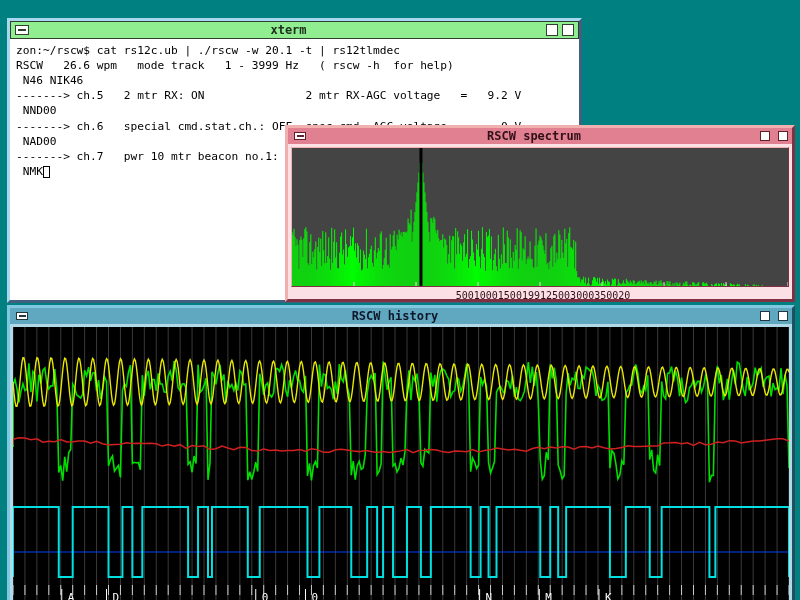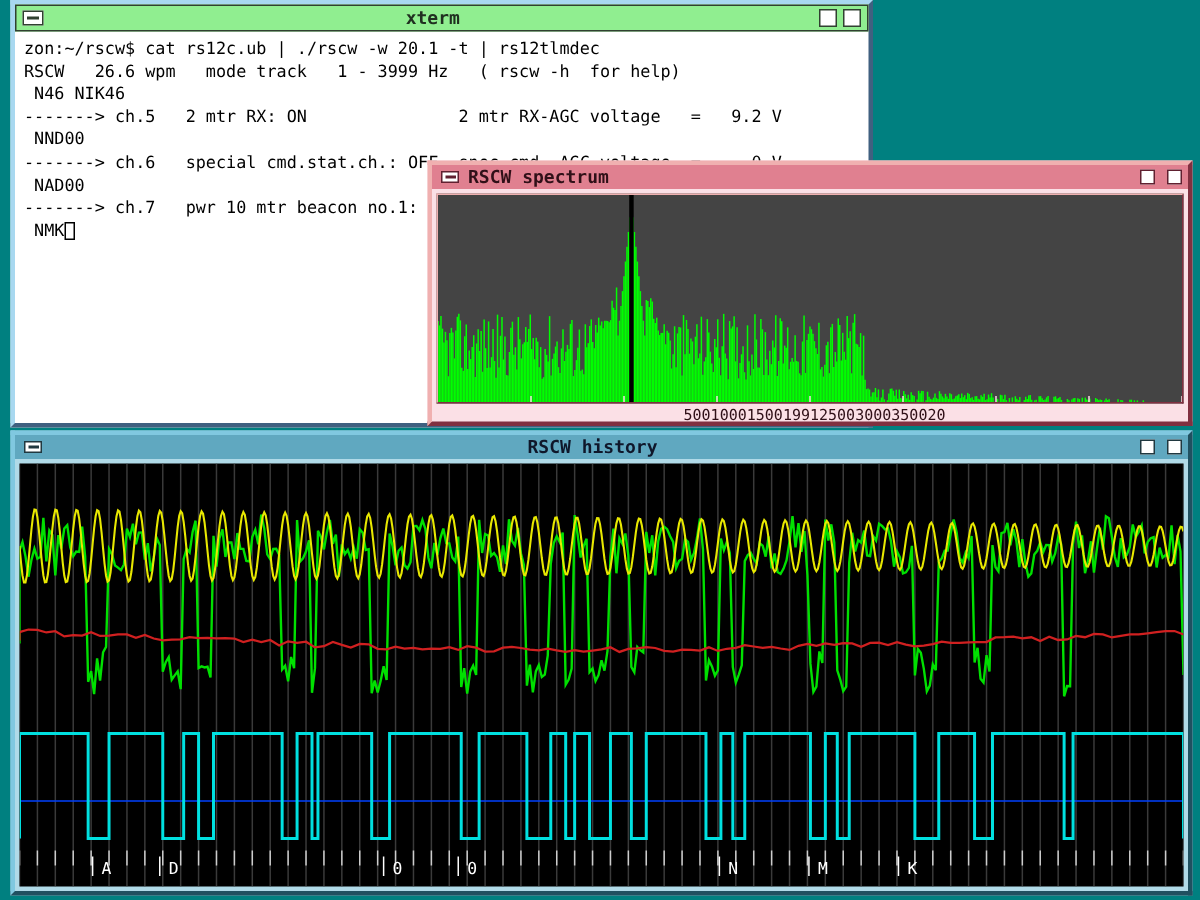--- a/index.html
+++ b/index.html
@@ -1,35 +1,35 @@
 <!DOCTYPE html>
 <html><head>
 <meta charset="utf-8">
 <style>
   * { margin: 0; padding: 0; box-sizing: border-box; }
   body { background: #008080; font-family: monospace; width: 800px; height: 600px; overflow: hidden; position: relative; }
   
-  .win { position: absolute; border: 3px solid; }
+  .win { position: absolute; border: 3px solid; margin-top: 18px; }
   
   
   .xterm { left: 7px; top: 0; width: 575px; height: 285px; border-color: #a8d8f0 #406080 #406080 #a8d8f0; background: white; }
   .xterm .titlebar { background: #90ee90; border: 1px solid #304030; height: 18px; display: flex; align-items: center; padding: 0 4px; font-size: 12px; }
   .xterm .titlebar .dash { width: 14px; height: 10px; border: 1px solid #304030; background: white; margin-right: 6px; display: flex; align-items: center; justify-content: center; }
   .xterm .titlebar .dash::after { content: ""; width: 8px; height: 2px; background: #304030; }
   .xterm .titlebar .title { flex: 1; text-align: center; font-weight: bold; color: #203020; }
   .xterm .titlebar .sq { width: 12px; height: 12px; border: 1px solid #304030; background: white; margin-left: 4px; }
   .xterm .content { padding: 4px 6px; font-size: 11.2px; line-height: 1.35; color: black; white-space: pre; }
   .cursor { display: inline-block; width: 7px; height: 12px; border: 1px solid black; vertical-align: text-bottom; }
   
   
   .spectrum { left: 285px; top: 107px; width: 510px; height: 177px; border-color: #f0b0b0 #803040 #803040 #f0b0b0; background: #fbe0e6; }
   .spectrum .titlebar { background: #e08090; height: 16px; display:flex; align-items:center; font-size: 12px; }
   .spectrum .titlebar .dash { width: 12px; height: 8px; border: 1px solid #602030; background:white; margin: 0 6px; display:flex; align-items:center; justify-content:center;}
   .spectrum .titlebar .dash::after { content: ""; width: 7px; height: 2px; background: #602030; }
-  .spectrum .titlebar .title { flex:1; font-weight:bold; color: #301018; }
+  .spectrum .titlebar .title { flex:1; text-align:center; font-weight:bold; color: #301018; }
   .spectrum .titlebar .sq { width: 10px; height: 10px; border: 1px solid #602030; background:white; margin: 0 4px;}
   .spectrum .plot { margin: 3px; height: 140px; background: #444; position:relative; overflow:hidden; border-right:1px solid #803040; border-bottom:1px solid #803040; border-left:1px solid #f0b0b0; border-top:1px solid #f0b0b0;}
   .spectrum .xaxis { display:flex; font-size: 10px; color:#301018; padding: 0 3px; justify-content: center;}
   
   
   .history { left: 7px; top: 287px; width: 788px; height: 310px; border-color: #80c8e0 #205060 #205060 #80c8e0; background: #b0dae8; }
   .history .titlebar { background: #60a8c0; height: 16px; display:flex; align-items:center; font-size:12px;}
   .history .titlebar .dash { width: 12px; height: 8px; border: 1px solid #203840; background:white; margin:0 6px; display:flex;align-items:center;justify-content:center;}
   .history .titlebar .dash::after { content: ""; width: 7px; height: 2px; background: #203840; }
   .history .titlebar .title { flex:1; text-align:center; font-weight:bold; color:#0f172a;}

